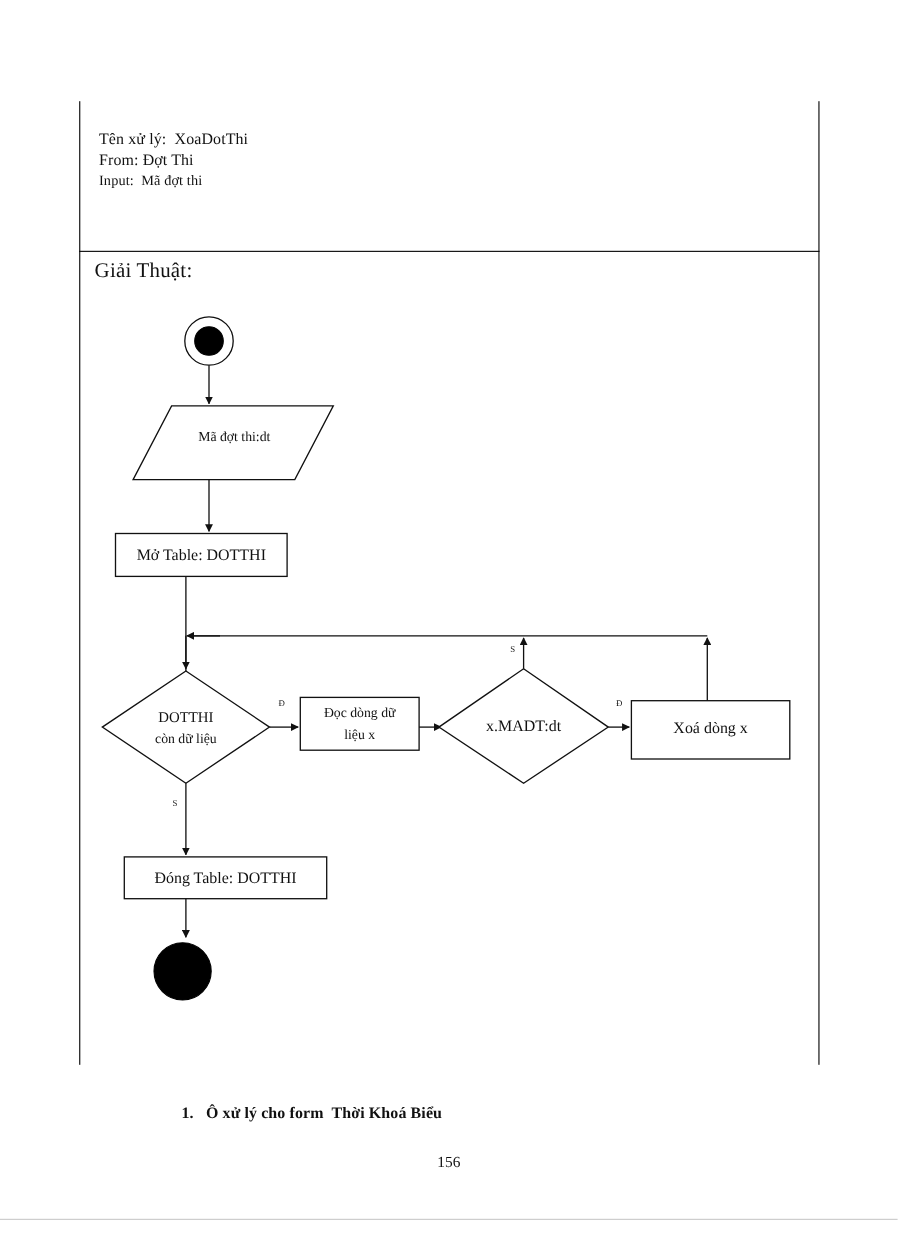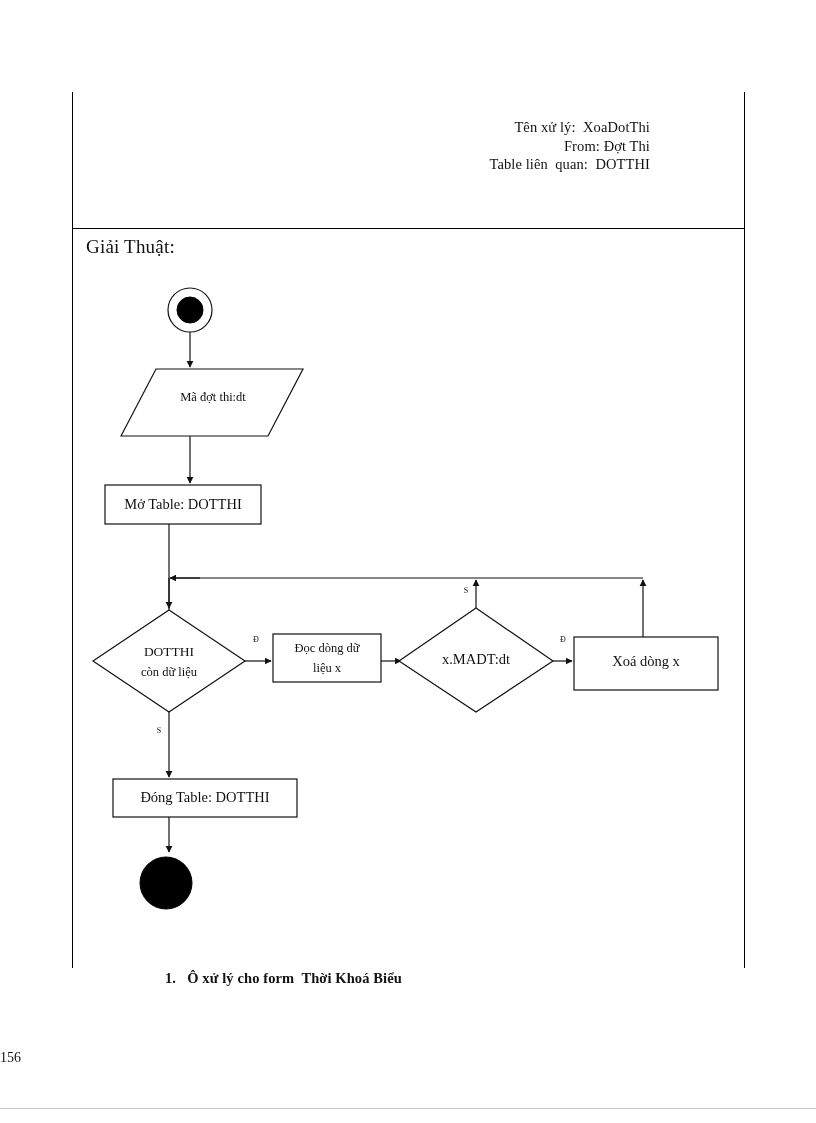--- a/index.html
+++ b/index.html
@@ -41,21 +41,20 @@
     height: 0;
     border-top: 1.3px solid #000;
   }
 
   
   .meta {
     position: absolute;
     left: 90px;
     top: 118px;
     width: 560px;
-    text-align: right;
   }
   .meta-line {
     font-size: 14.5px;
     line-height: 18.6px;
     white-space: pre;
     letter-spacing: 0.1px;
   }
   .meta-line.small {
     font-size: 13px;
   }
@@ -95,31 +94,32 @@
   }
 
   .shape { fill: #ffffff; stroke: #111111; stroke-width: 1.2; }
   .connector { stroke: #111111; stroke-width: 1.2; fill: none; }
   .solidfill { fill: #000000; stroke: #000000; }
 
   
   .footer-item {
     position: absolute;
     left: 165px;
-    top: 970px;
+    top: 1004px;
     font-size: 14.5px;
     font-weight: bold;
     letter-spacing: 0.1px;
     white-space: pre;
   }
   .page-number {
     position: absolute;
     left: 0;
     top: 1050px;
     width: 816px;
+    text-align: center;
     font-size: 14px;
   }
   .bottom-rule {
     position: absolute;
     left: 0;
     top: 1108px;
     width: 816px;
     height: 0;
     border-top: 1px solid #c9c9c9;
   }
@@ -129,21 +129,21 @@
 
 <div id="page">
 
   <div class="frame-left"></div>
   <div class="frame-right"></div>
   <div class="frame-divider"></div>
 
   <div class="meta">
     <div class="meta-line">Tên xử lý:  XoaDotThi</div>
     <div class="meta-line">From: Đợt Thi</div>
-    <div class="meta-line">Table liên  quan:  DOTTHI</div>
+    <div class="meta-line small">Input:  Mã đợt thi</div>
   </div>
 
   <div class="algo-label">Giải  Thuật:</div>
 
   <div id="flow">
     <svg width="672" height="700" viewBox="0 0 672 700" xmlns="http://www.w3.org/2000/svg">
       <defs>
         <marker id="arrow" viewBox="0 0 10 10" refX="9" refY="5" markerWidth="6" markerHeight="6" orient="auto-start-reverse">
           <path d="M 0 0 L 10 5 L 0 10 z" fill="#111111"></path>
         </marker>

